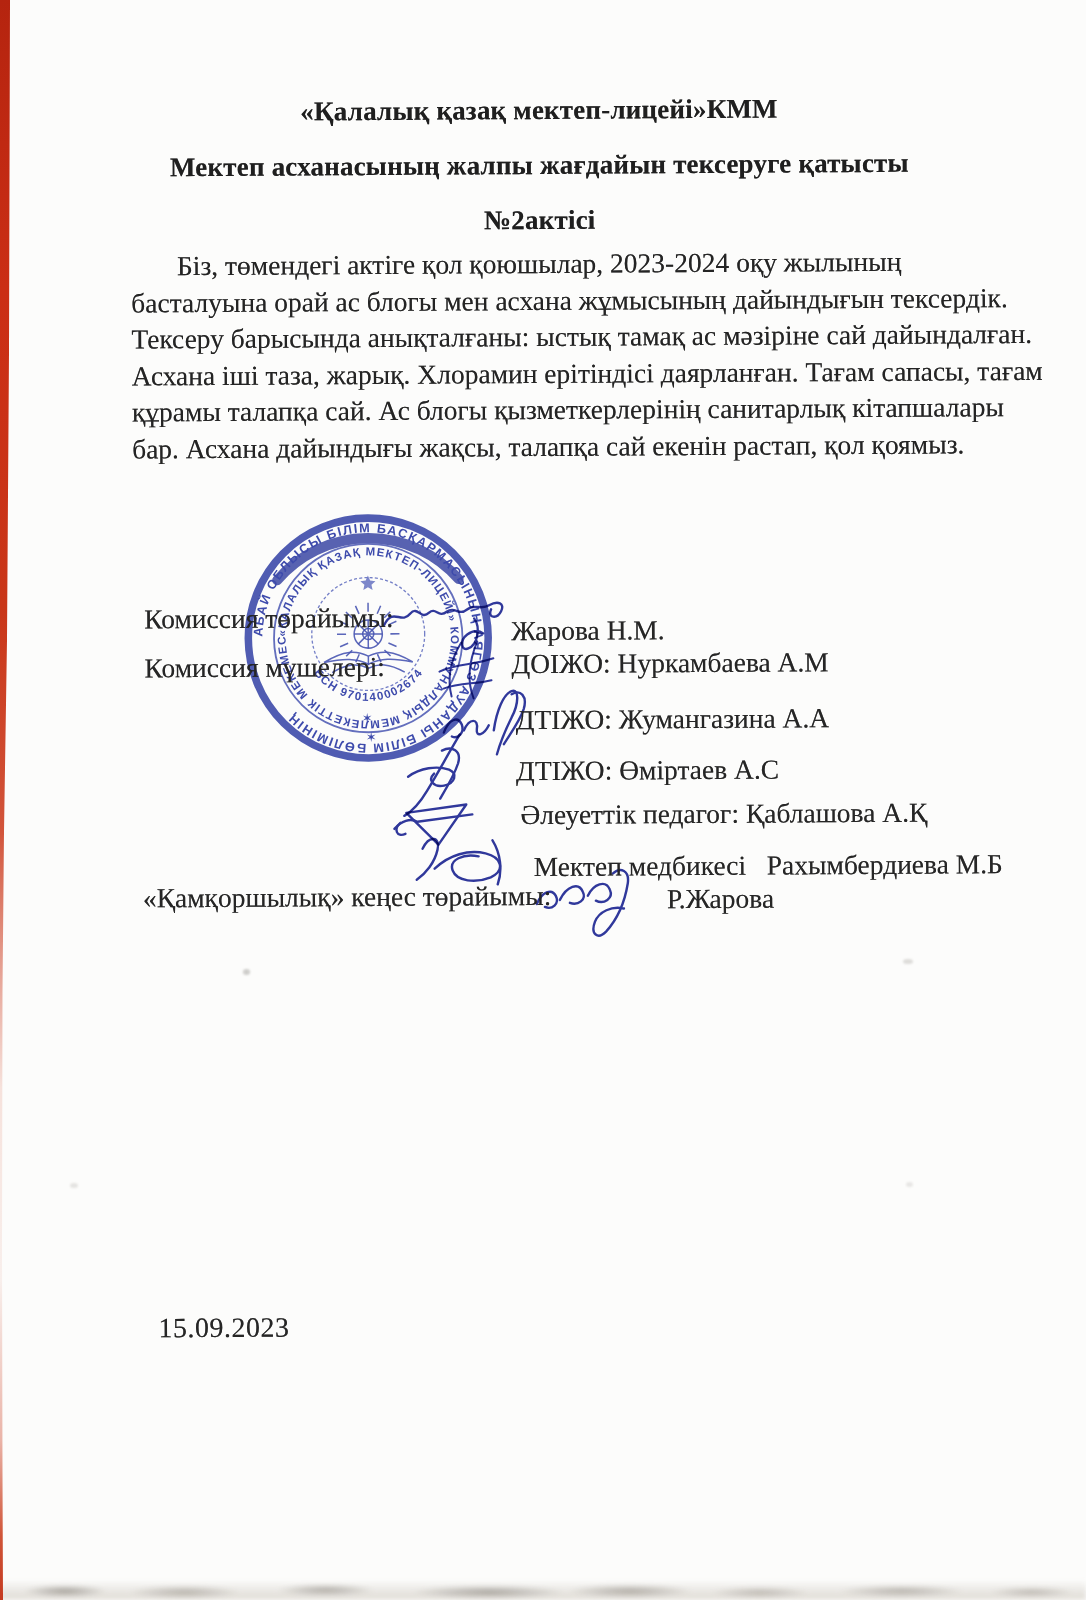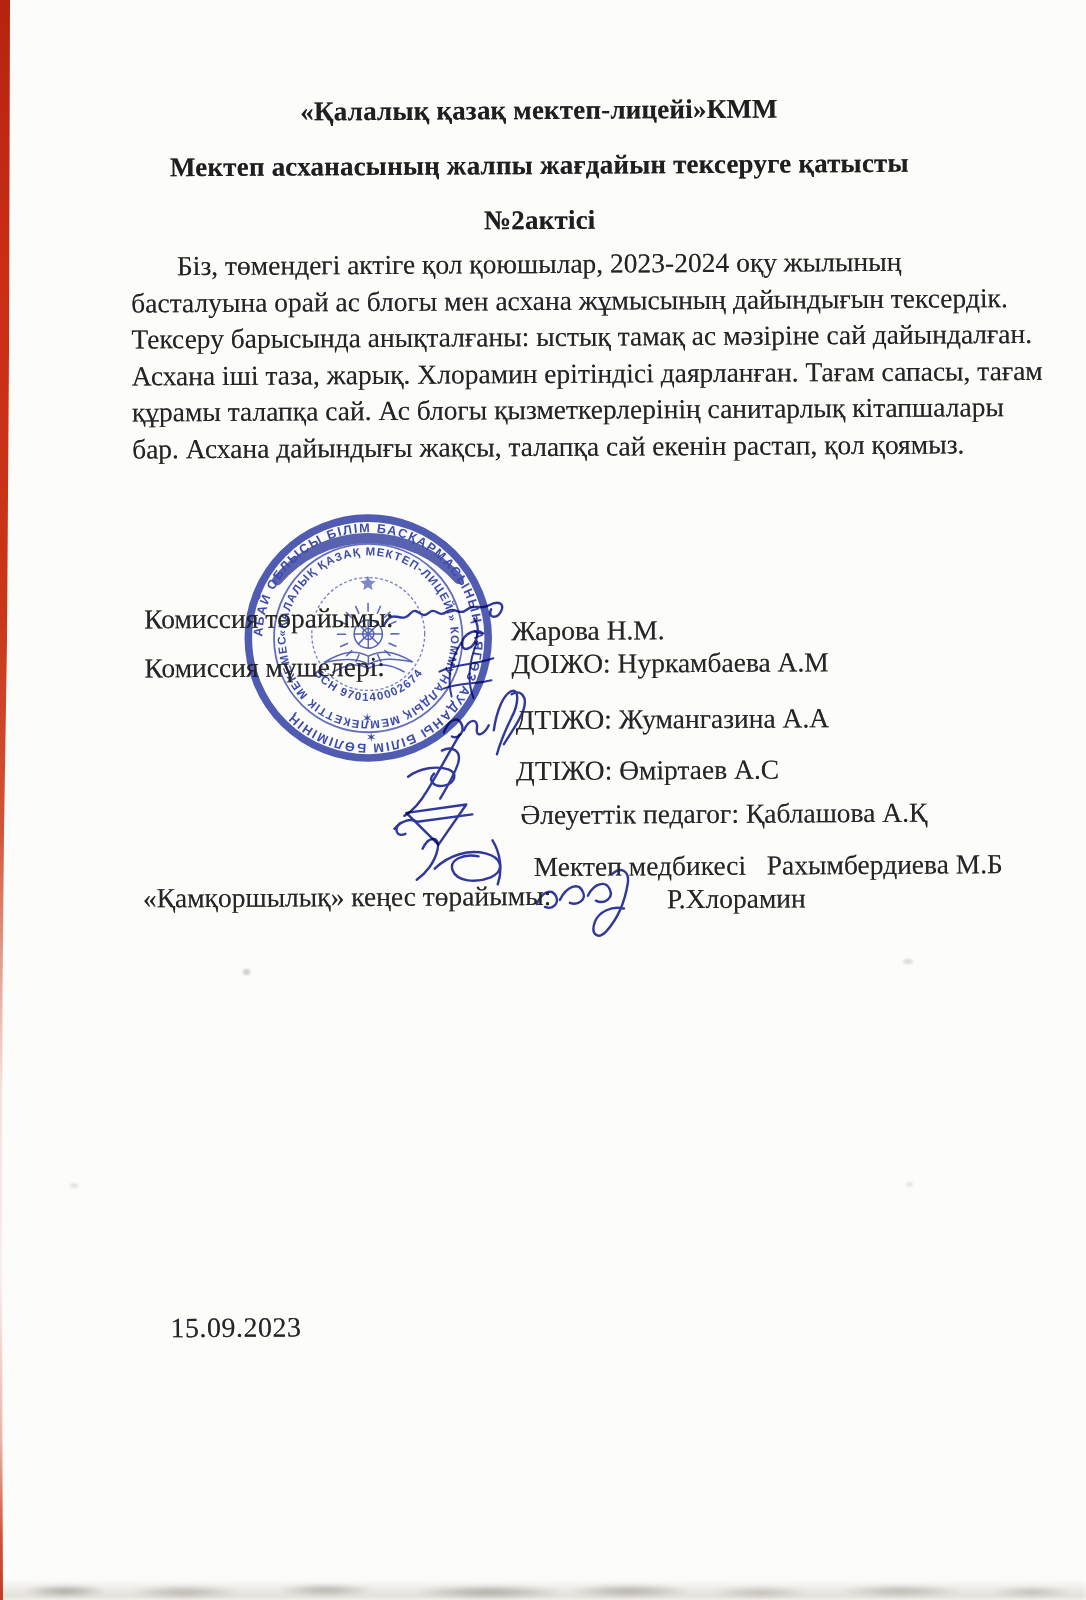--- a/index.html
+++ b/index.html
@@ -24,21 +24,21 @@
   #chair-label{left:145px;top:601px;}
   #chair-name{left:512px;top:599px;margin-top:16px;}
   #members-label{left:145px;top:650px;}
   #member-1{left:512px;top:648px;}
   #member-2{left:516px;top:704px;}
   #member-3{left:516px;top:755px;}
   #member-4{left:520px;top:799px;}
   #nurse-line{left:533px;top:851px;}
   #guardian-label{left:142px;top:880px;}
   #guardian-name{left:666px;top:884px;}
-  #doc-date{left:167px;top:1310px;font-size:28px;letter-spacing:.5px;}
+  #doc-date{left:155px;top:1310px;font-size:28px;letter-spacing:.5px;}
 
   
   .stamp{position:absolute;left:240px;top:508px;width:258px;height:258px;
     mix-blend-mode:multiply;opacity:.93;}
   .stamp .ring-thick{fill:none;stroke:#2e3ca2;stroke-width:7.5;opacity:.9;}
   .stamp .ring-top{fill:none;stroke:#1e2c96;stroke-width:10;opacity:.8;stroke-linecap:round;}
   .stamp .ring-thin{fill:none;stroke:#3a48ac;stroke-width:1.8;opacity:.85;}
   .stamp .ring-dash{fill:none;stroke:#4453b4;stroke-width:1.3;stroke-dasharray:3 2.2;opacity:.8;}
   .stamp text{font-family:"Liberation Sans","DejaVu Sans",sans-serif;fill:#2f3da6;}
   .st-outer{font-size:12.6px;font-weight:bold;letter-spacing:1.6px;}
@@ -177,21 +177,21 @@
 
     <span class="sig-line" id="chair-label">Комиссия төрайымы:</span>
     <span class="sig-line" id="chair-name">Жарова Н.М.</span>
     <span class="sig-line" id="members-label">Комиссия мүшелері:</span>
     <span class="sig-line" id="member-1">ДОІЖО: Нуркамбаева А.М</span>
     <span class="sig-line" id="member-2">ДТІЖО: Жумангазина А.А</span>
     <span class="sig-line" id="member-3">ДТІЖО: Өміртаев А.С</span>
     <span class="sig-line" id="member-4">Әлеуеттік педагог: Қаблашова А.Қ</span>
     <span class="sig-line" id="nurse-line">Мектеп медбикесі   Рахымбердиева М.Б</span>
     <span class="sig-line" id="guardian-label">«Қамқоршылық» кеңес төрайымы:</span>
-    <span class="sig-line" id="guardian-name">Р.Хлорамин</span>
+    <span class="sig-line" id="guardian-name">Р.Жарова</span>
 
     <span class="sig-line" id="doc-date">15.09.2023</span>
   </div>
 
   <div class="speck" id="speck-1"></div>
   <div class="speck" id="speck-2"></div>
   <div class="speck" id="speck-3"></div>
   <div class="speck" id="speck-4"></div>
   <div class="bottom-edge"></div>
 </div>

